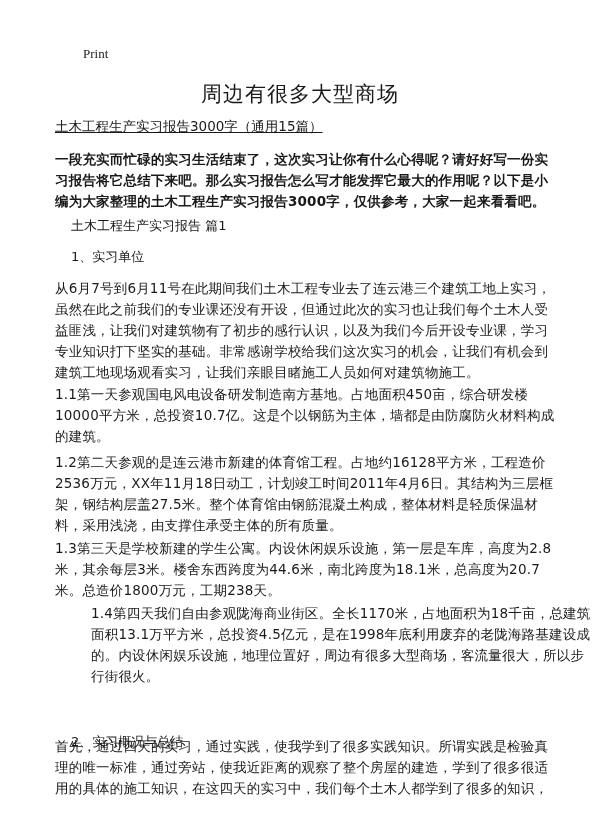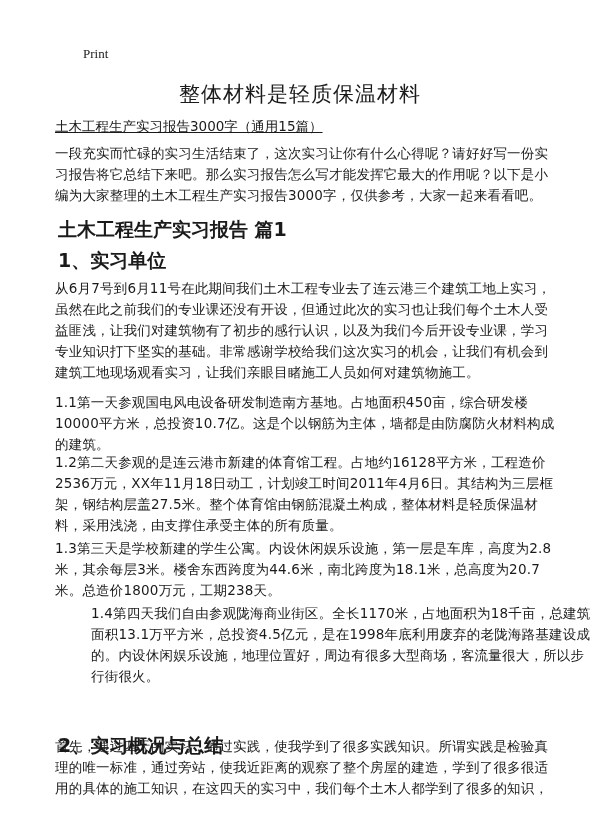--- a/index.html
+++ b/index.html
@@ -3,32 +3,32 @@
 <meta charset="utf-8">
 <style>
   html, body { margin: 0; padding: 0; background: #ffffff; }
   body { width: 600px; height: 828px; overflow: hidden; position: relative;
          font-family: "DejaVu Sans", sans-serif; color: #1a1a1a; }
   .page { position: absolute; left: 55px; top: 0; width: 520px; }
   .print { position: absolute; top: 46px; left: 0; font-family: "Liberation Serif", serif; font-size: 13px; color: #222; margin-left: 28px; }
   .title { position: absolute; top: 80px; left: 0; width: 490px; text-align: center; font-size: 21px; font-weight: normal; letter-spacing: 1px; margin: 0; }
   .subtitle { position: absolute; top: 118px; left: 0; font-size: 13.5px; text-decoration: underline; }
   .para { position: absolute; left: 0; width: 500px; font-size: 13.5px; line-height: 21px; margin: 0; letter-spacing: 0.2px; }
-  .h2 { position: absolute; left: 3px; font-size: 19px; font-weight: bold; margin: 0; }
+  .h2 { position: absolute; left: 16px; font-size: 13px; font-weight: normal; margin: 0; }
 </style>
 </head>
 <body>
 
 <div class="page">
   <div class="print">Print</div>
-  <h1 class="title">整体材料是轻质保温材料</h1>
+  <h1 class="title">周边有很多大型商场</h1>
   <div class="subtitle">土木工程生产实习报告3000字（通用15篇）</div>
-  <p class="para" style="top:143px;">一段充实而忙碌的实习生活结束了，这次实习让你有什么心得呢？请好好写一份实习报告将它总结下来吧。那么实习报告怎么写才能发挥它最大的作用呢？以下是小编为大家整理的土木工程生产实习报告3000字，仅供参考，大家一起来看看吧。</p>
+  <p class="para" style="top:149px;font-weight:bold;">一段充实而忙碌的实习生活结束了，这次实习让你有什么心得呢？请好好写一份实习报告将它总结下来吧。那么实习报告怎么写才能发挥它最大的作用呢？以下是小编为大家整理的土木工程生产实习报告3000字，仅供参考，大家一起来看看吧。</p>
   <div class="h2" style="top:217px;">土木工程生产实习报告 篇1</div>
   <div class="h2" style="top:248px;">1、实习单位</div>
   <p class="para" style="top:278px;">从6月7号到6月11号在此期间我们土木工程专业去了连云港三个建筑工地上实习，虽然在此之前我们的专业课还没有开设，但通过此次的实习也让我们每个土木人受益匪浅，让我们对建筑物有了初步的感行认识，以及为我们今后开设专业课，学习专业知识打下坚实的基础。非常感谢学校给我们这次实习的机会，让我们有机会到建筑工地现场观看实习，让我们亲眼目睹施工人员如何对建筑物施工。</p>
-  <p class="para" style="top:384px;margin-top:8px;">1.1第一天参观国电风电设备研发制造南方基地。占地面积450亩，综合研发楼10000平方米，总投资10.7亿。这是个以钢筋为主体，墙都是由防腐防火材料构成的建筑。</p>
+  <p class="para" style="top:384px;">1.1第一天参观国电风电设备研发制造南方基地。占地面积450亩，综合研发楼10000平方米，总投资10.7亿。这是个以钢筋为主体，墙都是由防腐防火材料构成的建筑。</p>
   <p class="para" style="top:452px;">1.2第二天参观的是连云港市新建的体育馆工程。占地约16128平方米，工程造价2536万元，XX年11月18日动工，计划竣工时间2011年4月6日。其结构为三层框架，钢结构层盖27.5米。整个体育馆由钢筋混凝土构成，整体材料是轻质保温材料，采用浅浇，由支撑住承受主体的所有质量。</p>
   <p class="para" style="top:538px;">1.3第三天是学校新建的学生公寓。内设休闲娱乐设施，第一层是车库，高度为2.8米，其余每层3米。楼舍东西跨度为44.6米，南北跨度为18.1米，总高度为20.7米。总造价1800万元，工期238天。</p>
   <p class="para" style="top:603px;margin-left:36px;">1.4第四天我们自由参观陇海商业街区。全长1170米，占地面积为18千亩，总建筑面积13.1万平方米，总投资4.5亿元，是在1998年底利用废弃的老陇海路基建设成的。内设休闲娱乐设施，地理位置好，周边有很多大型商场，客流量很大，所以步行街很火。</p>
   <div class="h2" style="top:689px;margin-top:44px;">2、实习概况与总结</div>
   <p class="para" style="top:720px;margin-top:16px;">首先，通过四天的实习，通过实践，使我学到了很多实践知识。所谓实践是检验真理的唯一标准，通过旁站，使我近距离的观察了整个房屋的建造，学到了很多很适用的具体的施工知识，在这四天的实习中，我们每个土木人都学到了很多的知识，</p>
 </div>
 
 </body></html>

